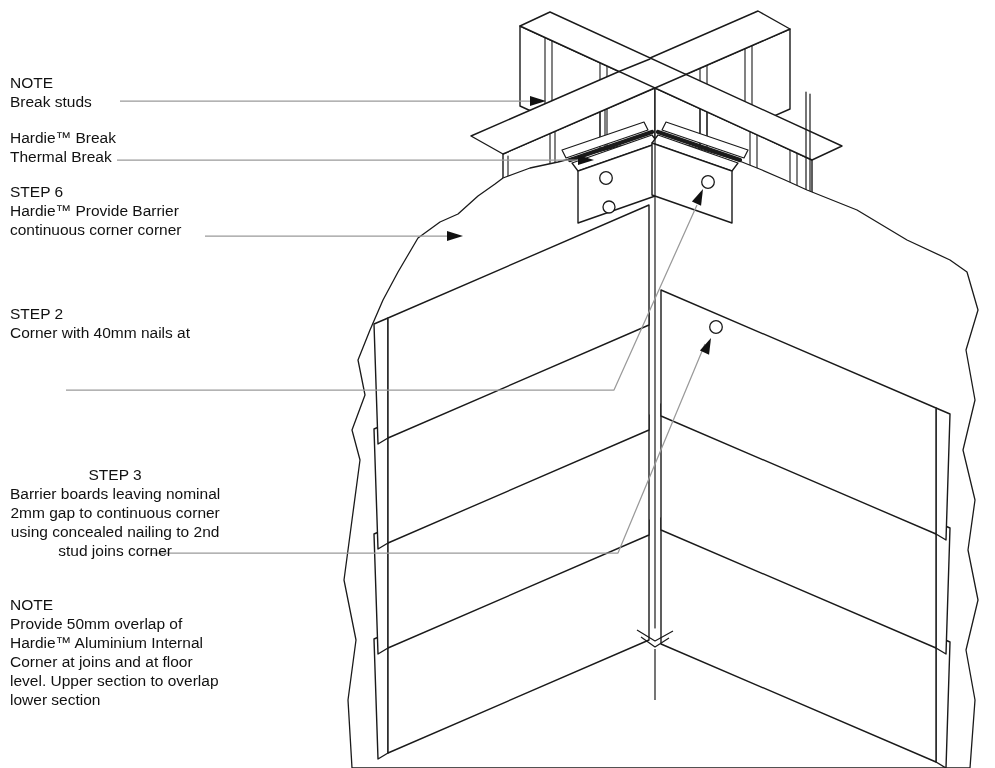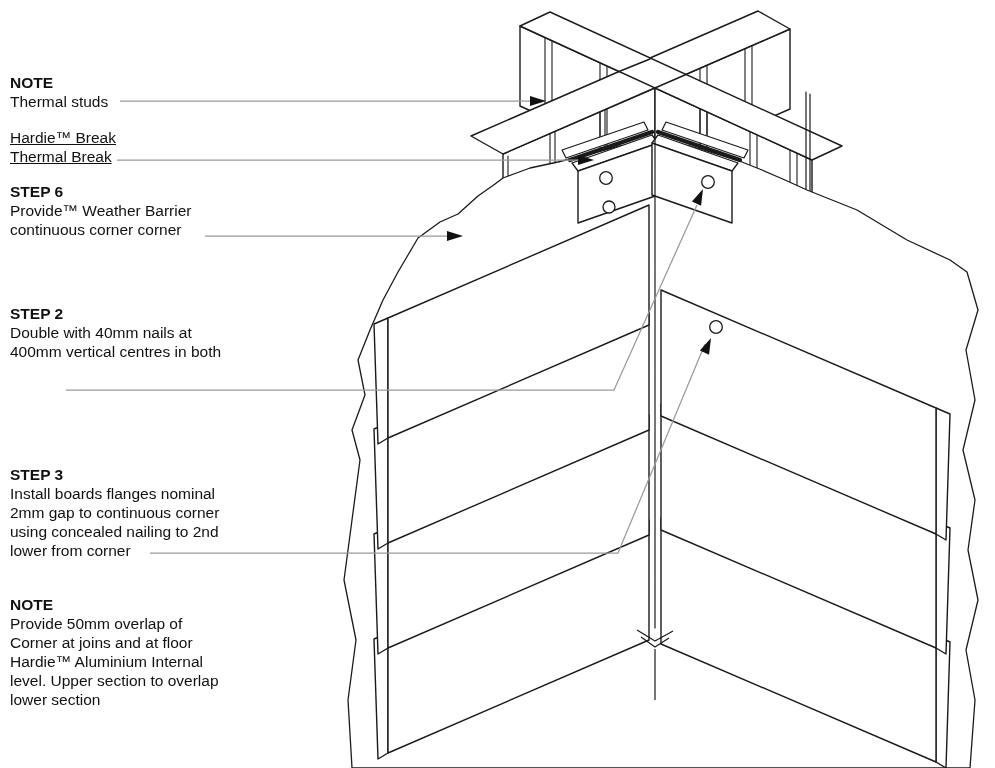--- a/index.html
+++ b/index.html
@@ -1,26 +1,26 @@
 <!DOCTYPE html>
 <html><head>
 <meta charset="utf-8">
 <style>
   html,body{margin:0;padding:0;background:#fff;}
   #page{position:relative;width:995px;height:768px;background:#fff;overflow:hidden;
         font-family:"Liberation Sans",sans-serif;color:#111;}
   #drawing{position:absolute;left:0;top:0;}
   .ann{position:absolute;left:10px;font-size:15.5px;line-height:19px;color:#111;}
-  .ann .hd{font-weight:bold;display:block;}
+  .ann .hd{font-weight:normal;display:block;}
   .ann .ln{display:block;}
   #ann-note-top{top:73px;}
-  #ann-thermal{top:128px;text-decoration:underline;}
+  #ann-thermal{top:128px;}
   #ann-step1{top:182px;}
   #ann-step2{top:304px;}
-  #ann-step3{top:465px;}
+  #ann-step3{top:465px;text-align:center;}
   #ann-note-bottom{top:595px;}
 </style>
 </head>
 <body>
 
 <div id="page">
 
   <svg id="drawing" width="995" height="768" viewBox="0 0 995 768">
 
     <g stroke="#1a1a1a" stroke-width="1.4" fill="#ffffff" stroke-linejoin="round" stroke-linecap="round">
@@ -124,50 +124,49 @@
       <polygon points="0,0 -16,5 -16,-5" transform="translate(546,101)"></polygon>
       <polygon points="0,0 -16,5 -16,-5" transform="translate(594,160)"></polygon>
       <polygon points="0,0 -16,5 -16,-5" transform="translate(463,236)"></polygon>
       <polygon points="0,0 -16,5 -16,-5" transform="translate(703,189) rotate(-66)"></polygon>
       <polygon points="0,0 -16,5 -16,-5" transform="translate(711,338) rotate(-66)"></polygon>
     </g>
   </svg>
 
   <div class="ann" id="ann-note-top">
     <span class="hd">NOTE</span>
-    <span class="ln">Thermal studs</span>
+    <span class="ln">Break studs</span>
   </div>
 
   <div class="ann" id="ann-thermal">
     <span class="ln">Hardie™ Break</span>
     <span class="ln">Thermal Break</span>
   </div>
 
   <div class="ann" id="ann-step1">
     <span class="hd">STEP 6</span>
-    <span class="ln">Provide™ Weather Barrier</span>
+    <span class="ln">Hardie™ Provide Barrier</span>
     <span class="ln">continuous corner corner</span>
   </div>
 
   <div class="ann" id="ann-step2">
     <span class="hd">STEP 2</span>
-    <span class="ln">Double with 40mm nails at</span>
-    <span class="ln">400mm vertical centres in both</span>
+    <span class="ln">Corner with 40mm nails at</span>
   </div>
 
   <div class="ann" id="ann-step3">
     <span class="hd">STEP 3</span>
-    <span class="ln">Install boards flanges nominal</span>
+    <span class="ln">Barrier boards leaving nominal</span>
     <span class="ln">2mm gap to continuous corner</span>
     <span class="ln">using concealed nailing to 2nd</span>
-    <span class="ln">lower from corner</span>
+    <span class="ln">stud joins corner</span>
   </div>
 
   <div class="ann" id="ann-note-bottom">
     <span class="hd">NOTE</span>
     <span class="ln">Provide 50mm overlap of</span>
+    <span class="ln">Hardie™ Aluminium Internal</span>
     <span class="ln">Corner at joins and at floor</span>
-    <span class="ln">Hardie™ Aluminium Internal</span>
     <span class="ln">level. Upper section to overlap</span>
     <span class="ln">lower section</span>
   </div>
 
 </div>
 
 </body></html>

